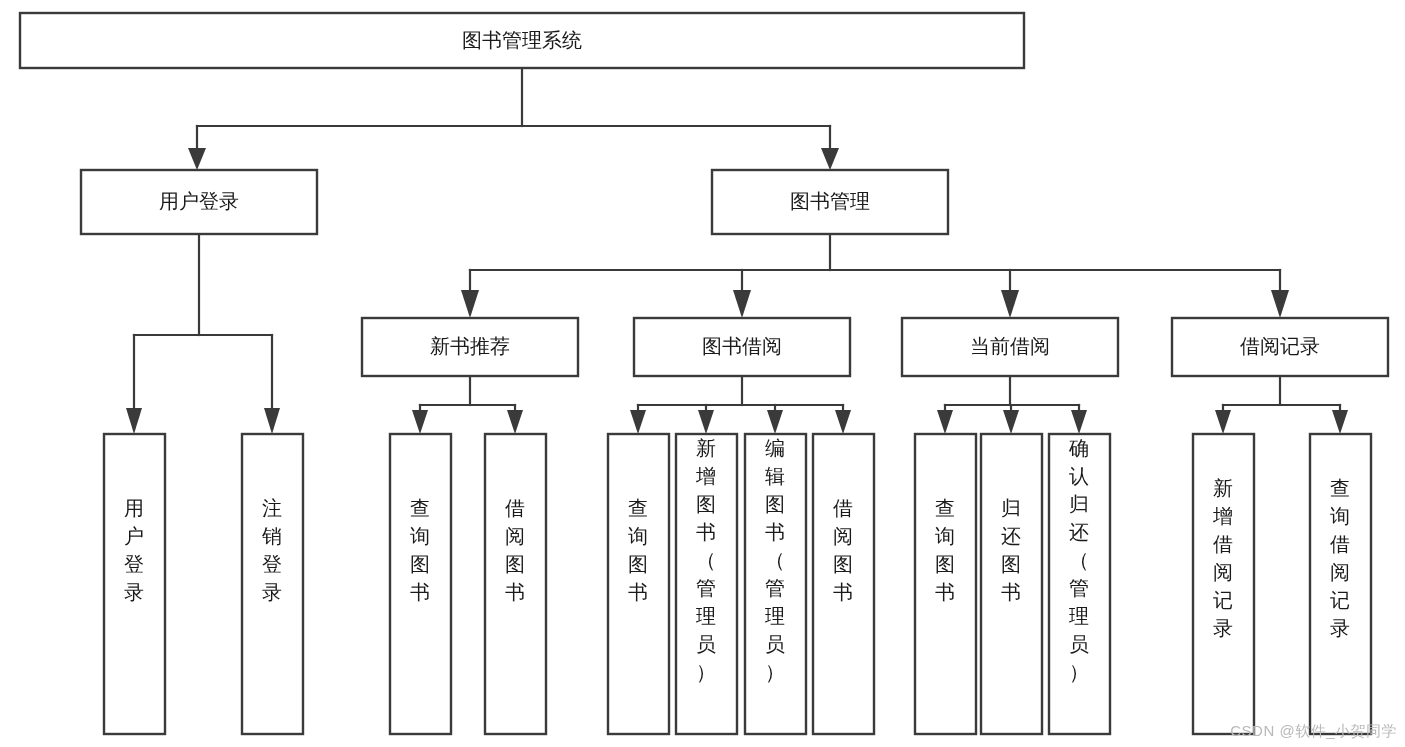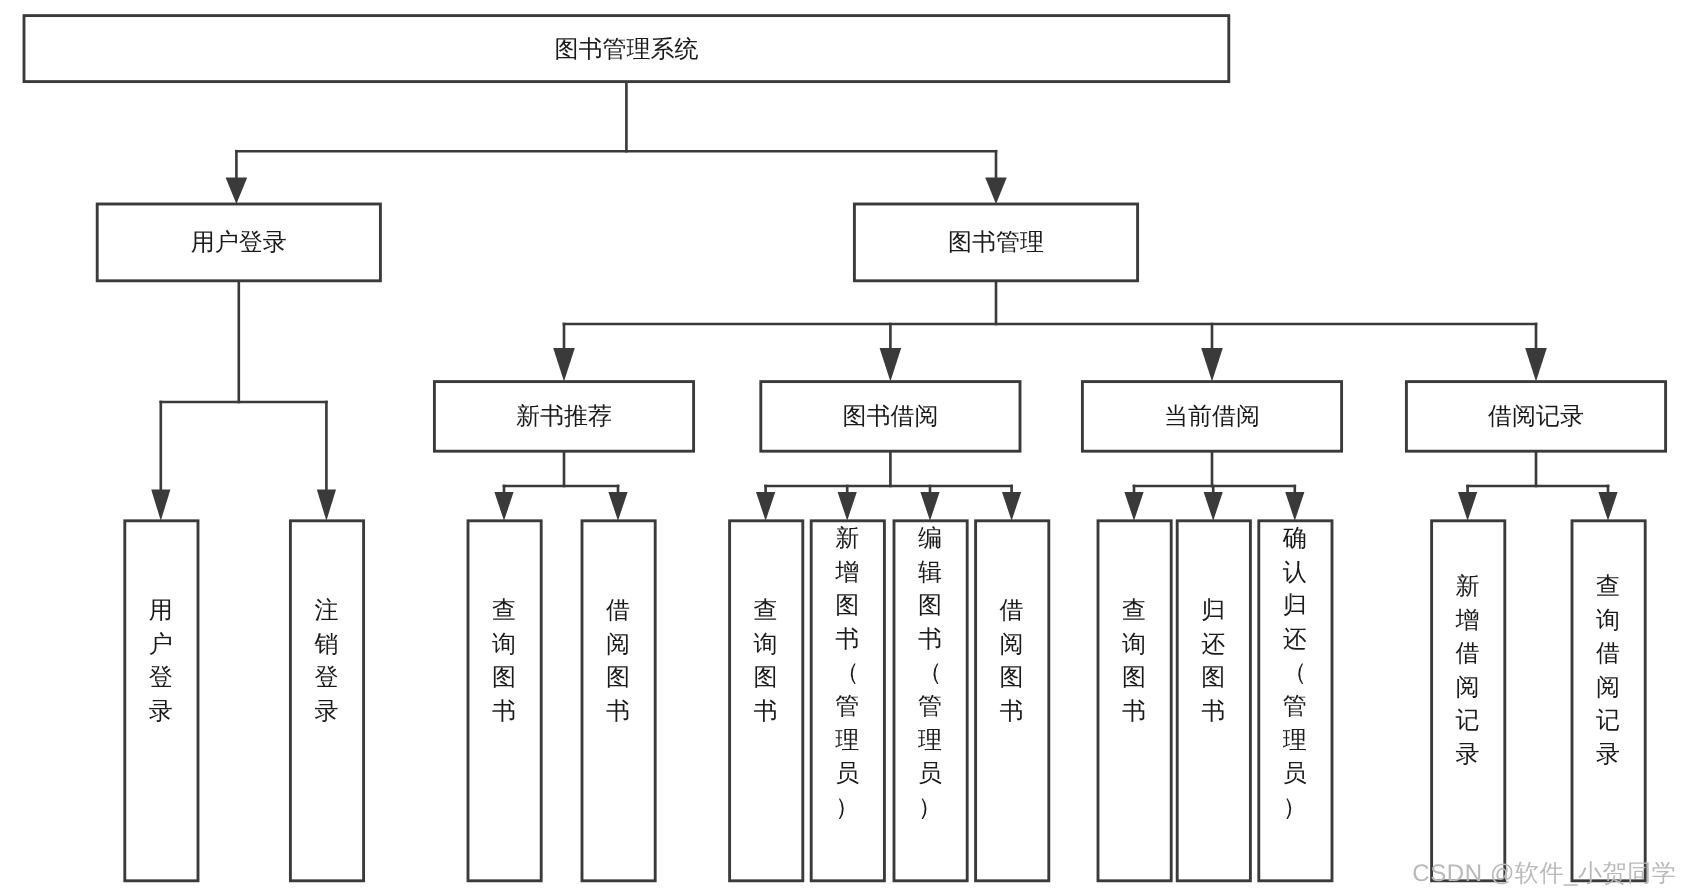--- a/index.html
+++ b/index.html
@@ -51,21 +51,21 @@
     fill: #1a1a1a;
     font-family: "Liberation Sans", "DejaVu Sans", sans-serif;
     font-size: 20px;
     text-anchor: middle;
   }
   .watermark {
     position: absolute;
     right: 8px;
     bottom: 6px;
     font-family: "Liberation Sans", "DejaVu Sans", sans-serif;
-    font-size: 20px;
+    font-size: 15px;
     color: #b9b9b9;
     letter-spacing: 0.5px;
     user-select: none;
   }
 </style>
 </head>
 <body>
 
 <div id="canvas">
 

